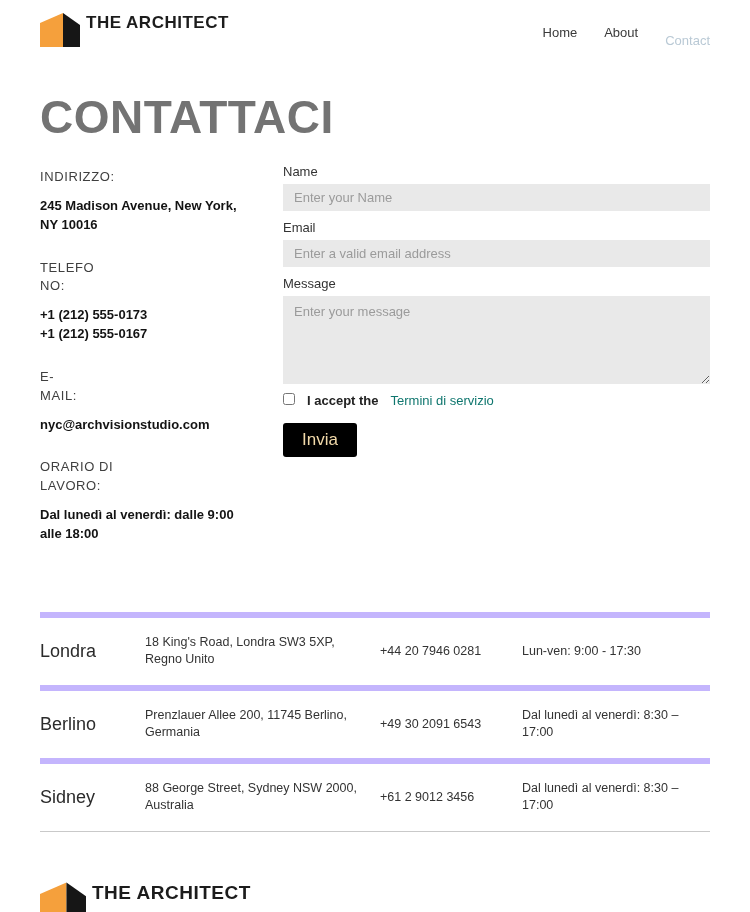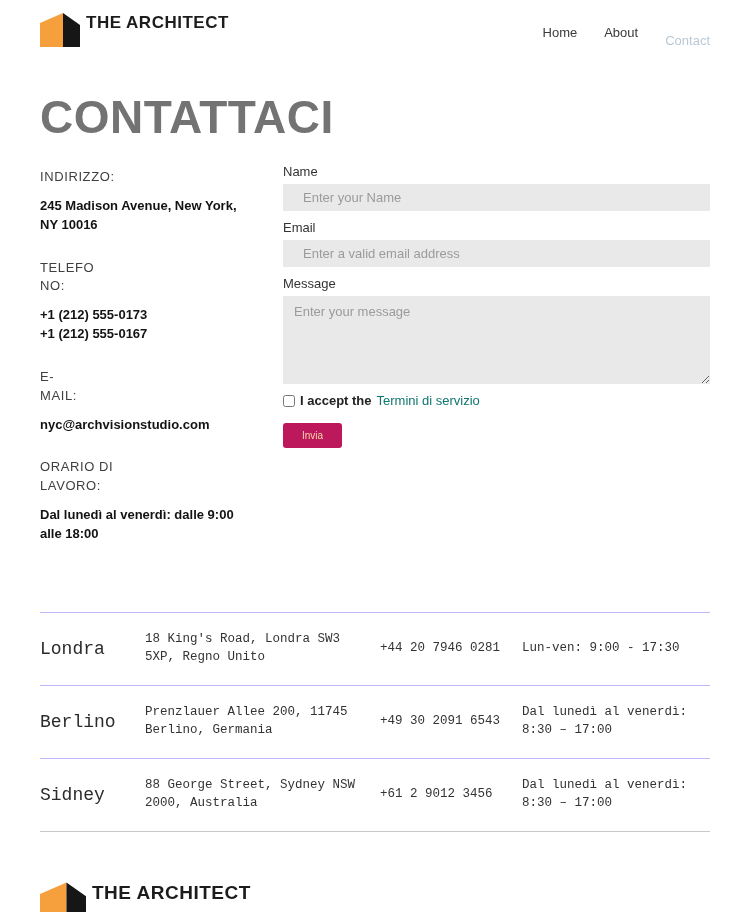--- a/index.html
+++ b/index.html
@@ -42,38 +42,38 @@
     line-height: 1.45; white-space: pre-line;
   }
 
   .form-col { flex: 1; }
   .field { margin-bottom: 9px; }
   .field-label { font-size: 13px; color: #333; margin-bottom: 5px; }
   .field input, .field textarea {
     width: 100%; background: #e9e9e9; border: none; outline: none;
     font-family: "Liberation Sans", sans-serif; font-size: 13px; color: #333;
   }
-  .field input { height: 27px; padding: 0 20px; }
+  .field input { height: 27px; padding: 0 11px; }
   .field textarea { height: 88px; padding: 8px 11px; resize: both; display: block; }
   .field input::placeholder, .field textarea::placeholder { color: #9b9b9b; }
-  .terms-row { display: flex; align-items: center; gap: 5px; margin: 7px 0 15px; font-size: 13px; }
+  .terms-row { display: flex; align-items: flex-start; gap: 12px; margin: 7px 0 15px; font-size: 13px; }
   .terms-row input { width: 12px; height: 12px; }
   .terms-text { font-weight: bold; color: #222; }
   .terms-link { color: #0f766e; text-decoration: none; cursor: pointer; }
   .submit-btn {
-    background: #be185d; color: #f1d9a9; border: none; cursor: pointer;
-    font-family: "Liberation Sans", sans-serif; font-size: 10px;
+    background: #000000; color: #f1d9a9; border: none; cursor: pointer;
+    font-family: "Liberation Sans", sans-serif; font-size: 17px;
     padding: 7px 19px; border-radius: 3px;
   }
 
   
   .offices { margin: 44px 40px 0 40px; border-bottom: 1px solid #c9c9c9; }
   .office-row {
     display: grid; grid-template-columns: 105px 235px 142px 1fr;
-    align-items: center; height: 73px; border-top: 1px solid #c4b5fd; font-family: Liberation Mono, monospace;
+    align-items: center; height: 73px; border-top: 6px solid #c4b5fd;
   }
   .office-city { font-size: 18px; color: #2b2b2b; font-weight: 400; }
   .office-cell { font-size: 12.5px; color: #333; line-height: 1.4; padding-right: 10px; }
 
   
   .footer { padding: 50px 40px 30px 40px; }
   .footer .logo-text { font-size: 19px; }
 </style>
 </head>
 <body>

